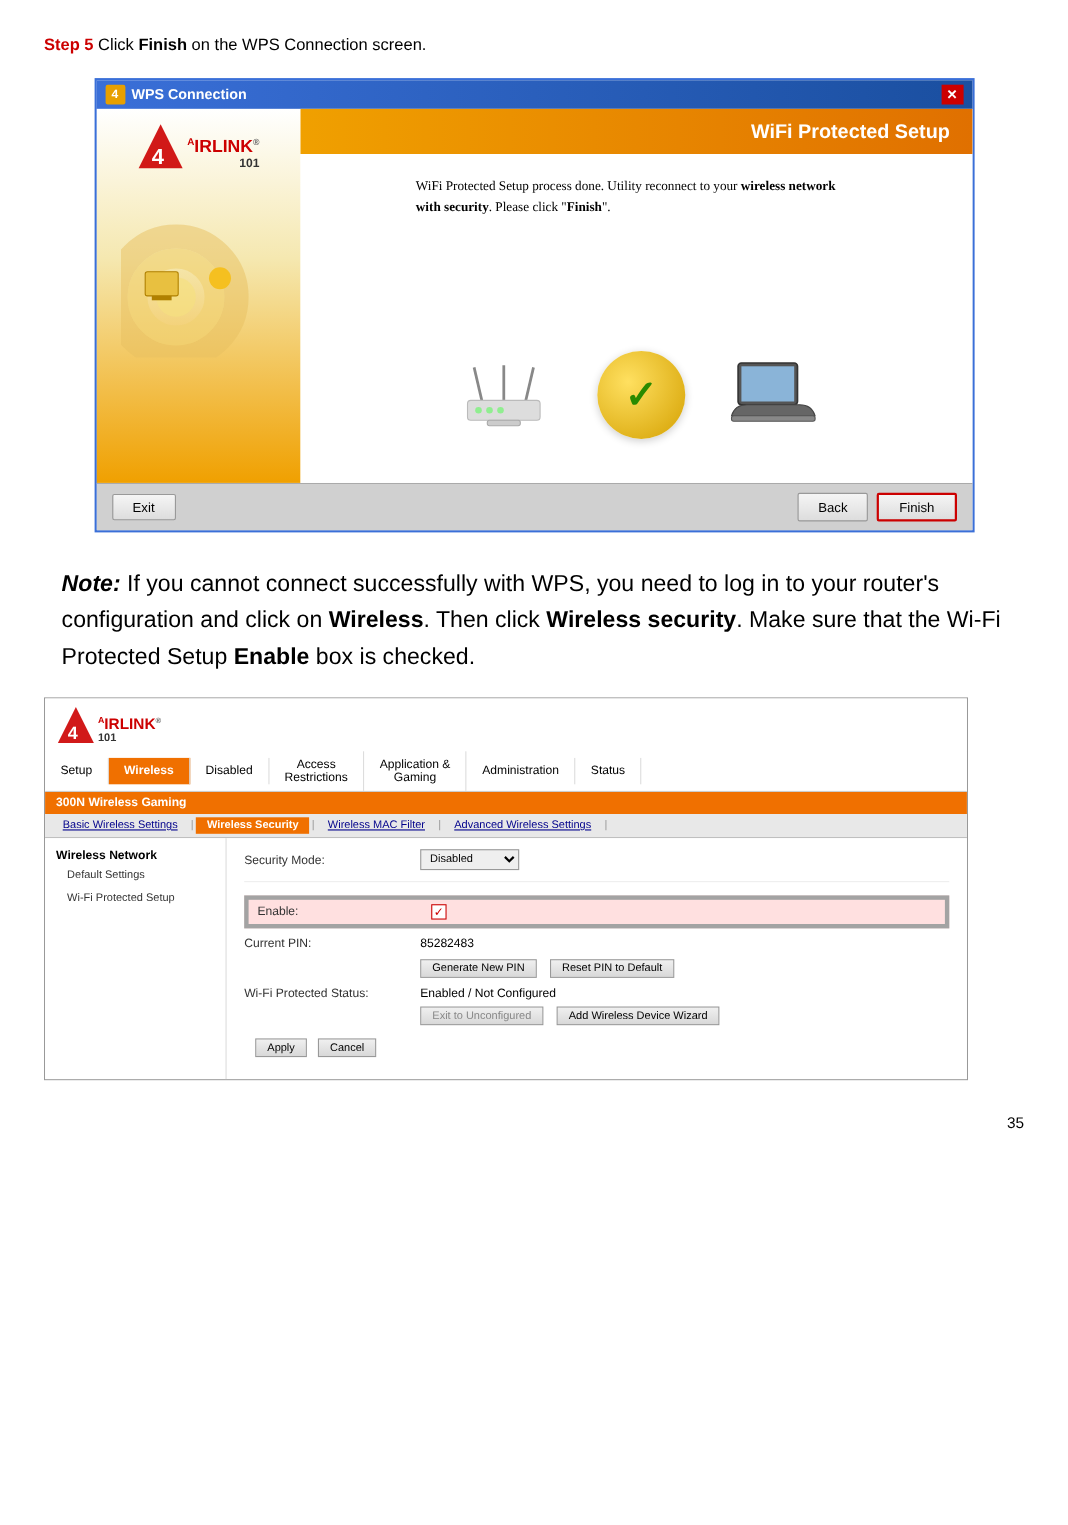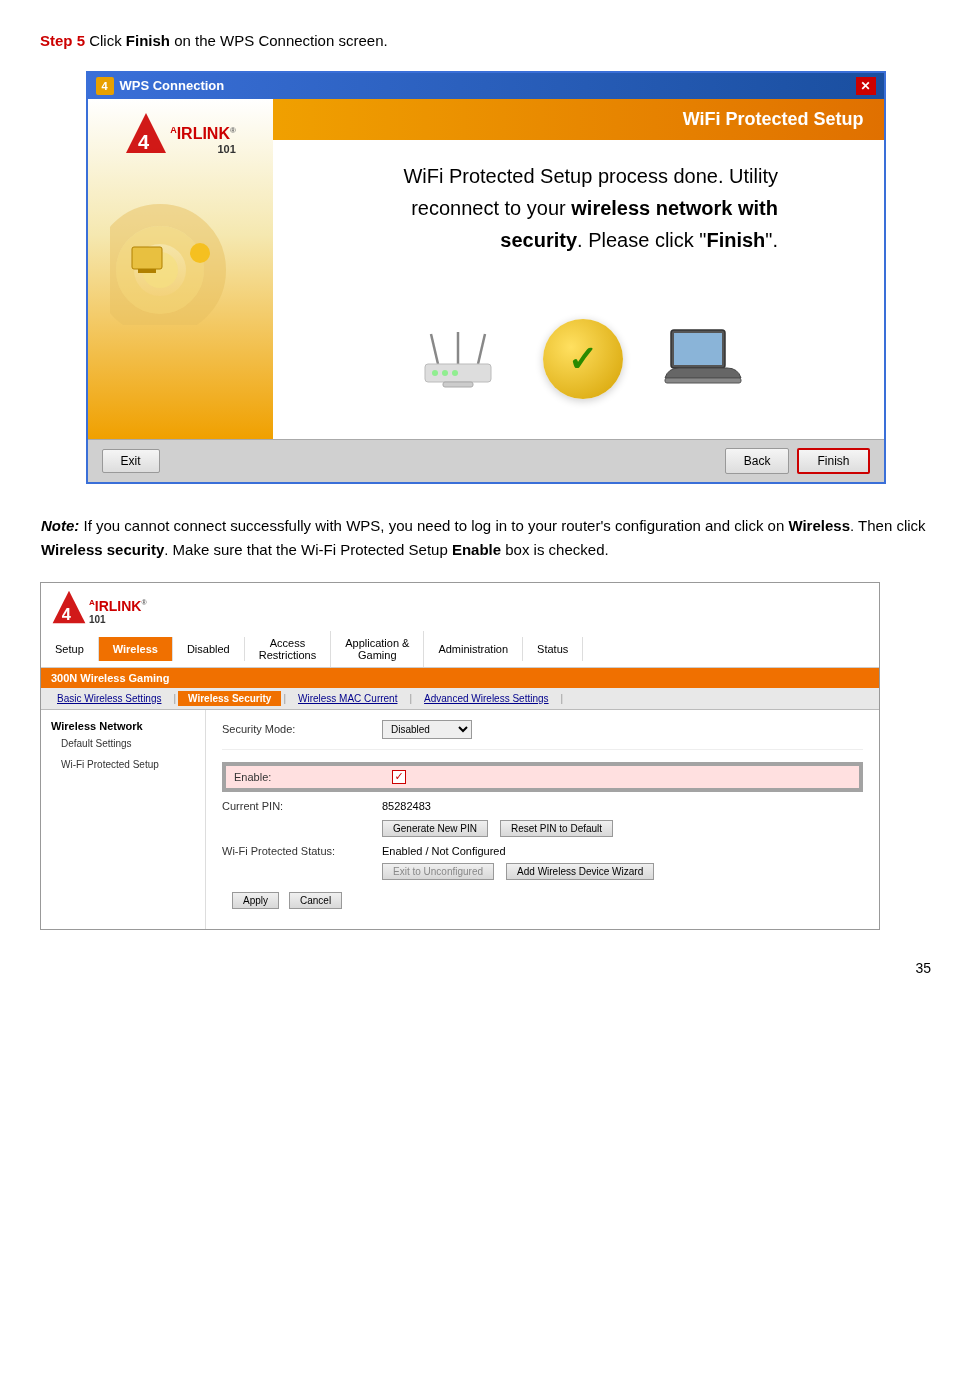--- a/index.html
+++ b/index.html
@@ -110,25 +110,26 @@
     }
     .dialog-right-content {
       flex: 1;
       padding: 20px 30px;
       display: flex;
       flex-direction: column;
       align-items: center;
       justify-content: space-between;
     }
     .dialog-message {
-      text-align: right;
-      font-size: 20px;
+      text-align: left;
+      font-size: 12px;
       line-height: 1.6;
       margin-bottom: 20px;
       max-width: 400px;
+      font-family: Liberation Serif, serif;
     }
     .dialog-icons-row {
       display: flex;
       align-items: center;
       justify-content: center;
       gap: 40px;
       margin: 20px 0;
     }
     
     .router-icon-svg {
@@ -178,22 +179,22 @@
       background: linear-gradient(to bottom, #f5f5f5, #ddd);
       padding: 4px 18px;
       font-size: 12px;
       cursor: pointer;
       border-radius: 2px;
     }
     .dialog-btn-group { display: flex; gap: 8px; }
 
     
     .note-section {
-      margin: 20px 1px;
-      font-size: 15px;
+      margin: 20px 16px;
+      font-size: 21px;
       line-height: 1.6;
     }
     .note-bold { font-weight: bold; font-style: italic; }
     .text-bold { font-weight: bold; }
 
     
     .router-ui {
       border: 1px solid #999;
       font-size: 11px;
       margin-top: 20px;
@@ -514,21 +515,21 @@
     <div class="router-nav-item">Status</div>
   </div>
 
   <div class="router-orange-bar">300N Wireless Gaming</div>
 
   <div class="router-sub-nav">
     <span class="router-sub-nav-item">Basic Wireless Settings</span>
     <span class="router-sub-nav-sep">|</span>
     <span class="router-sub-nav-item active-sub">Wireless Security</span>
     <span class="router-sub-nav-sep">|</span>
-    <span class="router-sub-nav-item">Wireless MAC Current</span>
+    <span class="router-sub-nav-item">Wireless MAC Filter</span>
     <span class="router-sub-nav-sep">|</span>
     <span class="router-sub-nav-item">Advanced Wireless Settings</span>
     <span class="router-sub-nav-sep">|</span>
   </div>
 
   <div class="router-content">
 
     <div class="router-sidebar">
       <div class="router-sidebar-heading">Wireless Network</div>
       <div class="router-sidebar-sub">Default Settings</div>

